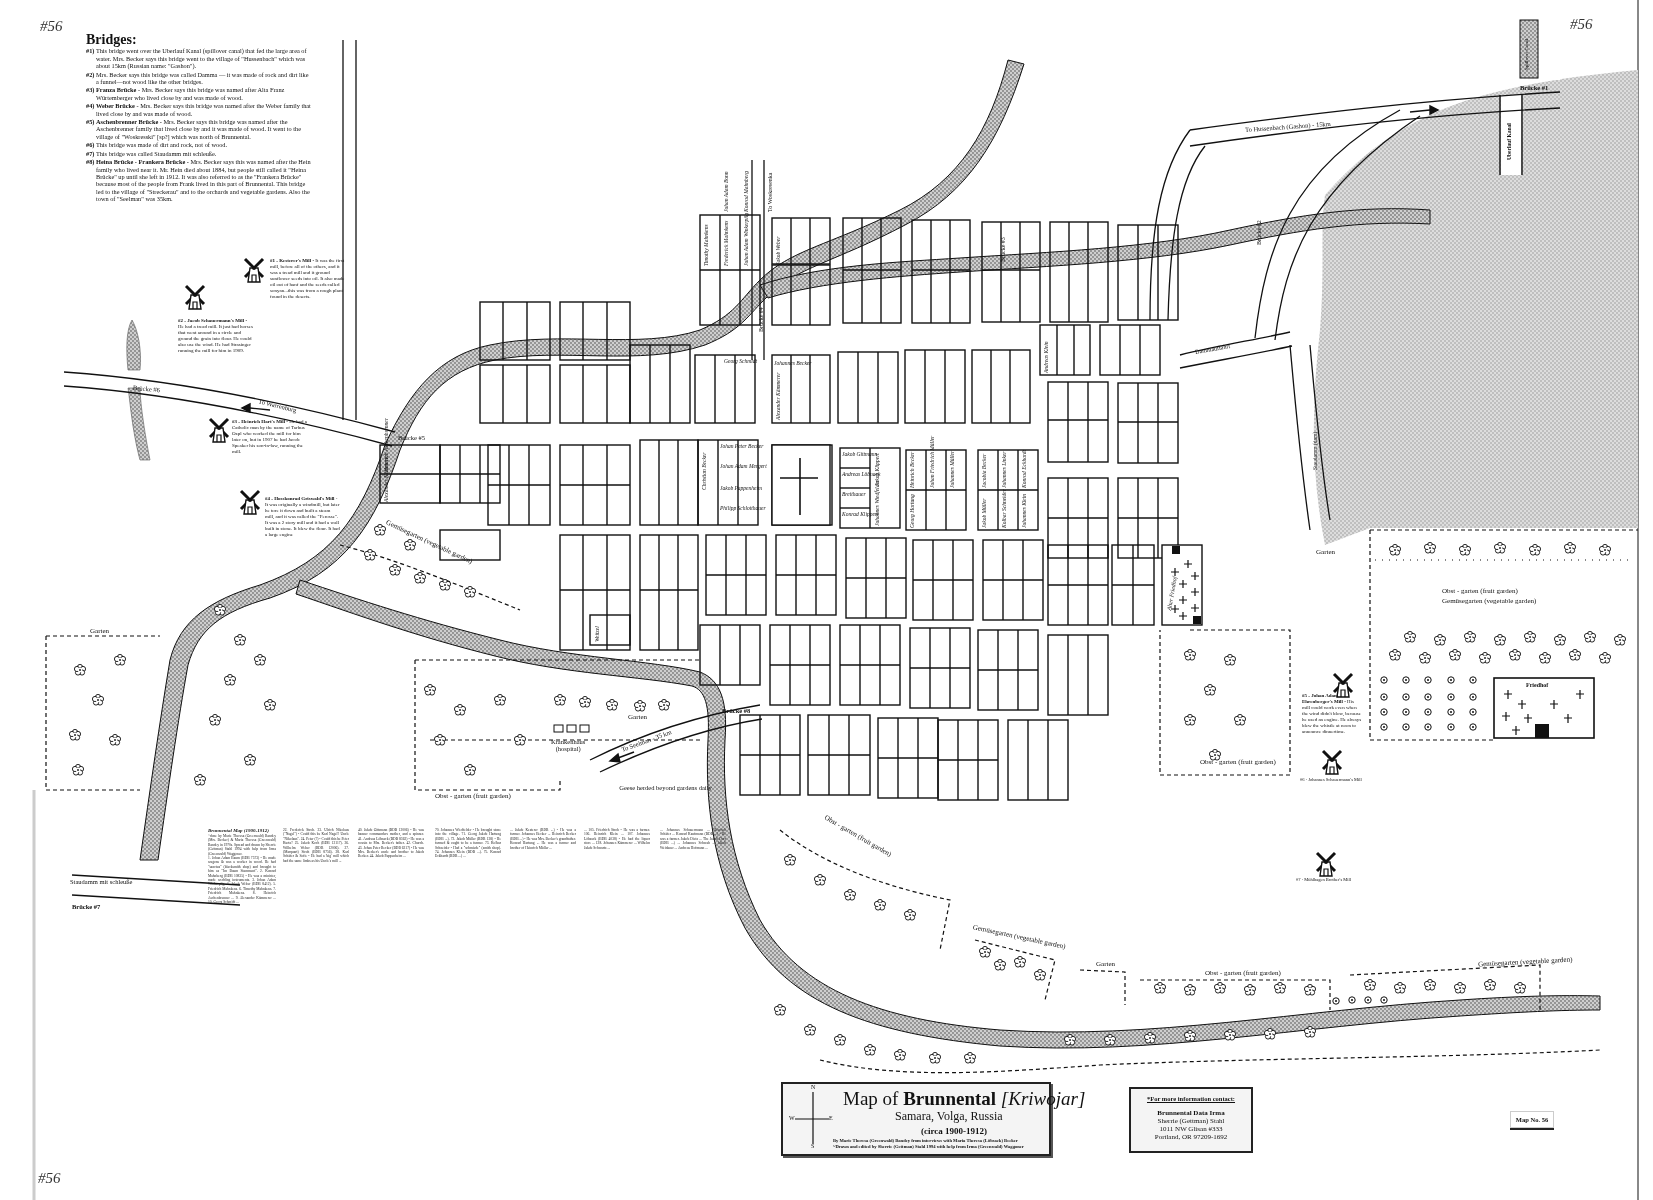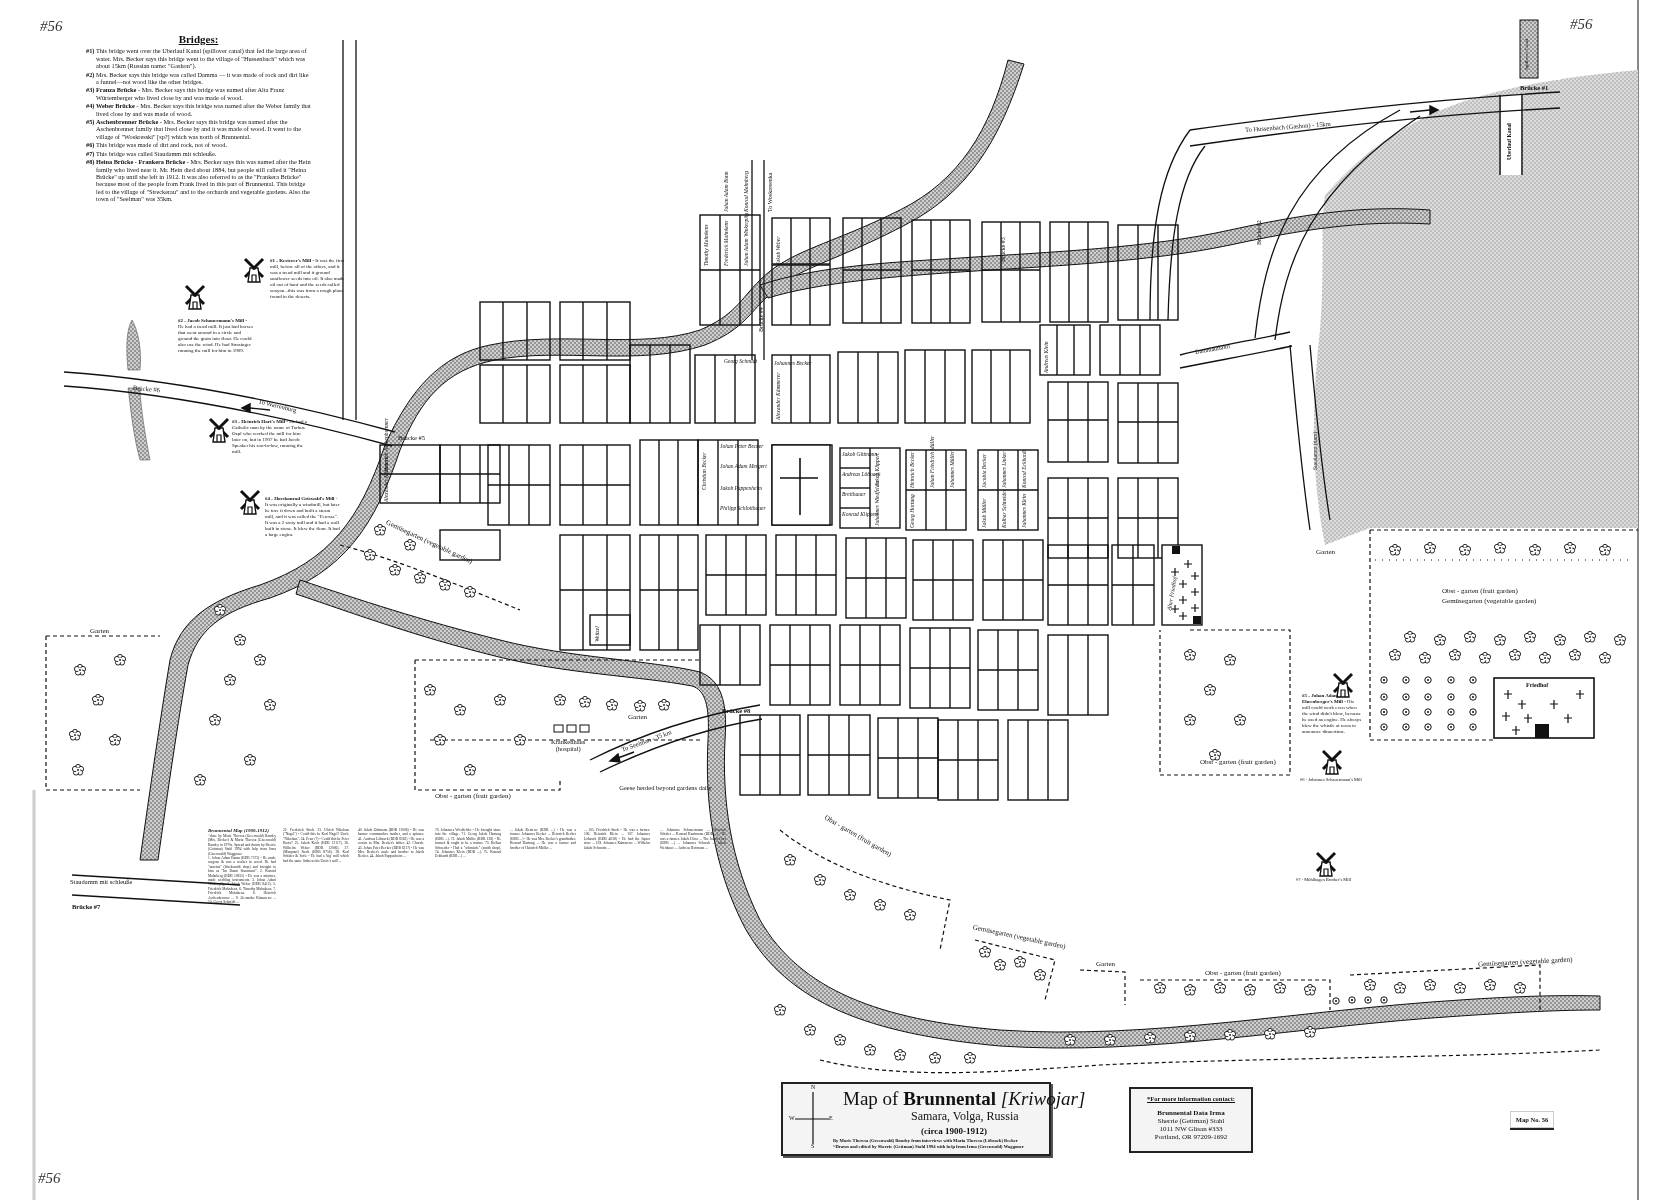--- a/index.html
+++ b/index.html
@@ -1,32 +1,32 @@
 <!DOCTYPE html>
 <html><head>
 <meta charset="utf-8">
 <style>
   html,body{margin:0;padding:0;background:#fff;}
   body{width:1653px;height:1200px;position:relative;overflow:hidden;font-family:"Liberation Serif","DejaVu Serif",serif;color:#111;}
   .abs{position:absolute;}
   .corner{font-family:"Liberation Serif",serif;font-style:italic;font-size:15px;color:#333;}
   .bridges{left:86px;top:36px;width:225px;font-size:6.3px;line-height:7.4px;}
-  .bridges h3{margin:0 0 4px 0;font-size:11px;text-decoration:underline;text-align:center;}
+  .bridges h3{margin:0 0 4px 0;font-size:14px;}
   .bridges p{margin:0 0 1px 0;text-indent:-10px;padding-left:10px;}
   .bridges b{font-weight:bold;}
   svg.map{position:absolute;left:0;top:0;}
   .lbl{position:absolute;font-size:7px;white-space:nowrap;}
   .mill-note{position:absolute;font-size:5px;line-height:6px;width:75px;}
   .mill-note b{font-weight:bold;}
   .lot-name{position:absolute;font-size:5.5px;font-style:italic;line-height:6px;white-space:nowrap;}
   .title-box{position:absolute;left:781px;top:1082px;width:266px;height:70px;border:2px solid #222;background:#f4f4f4;box-shadow:2px 2px 0 #555;}
   .title-box .t1{position:absolute;left:60px;top:4px;font-size:19px;white-space:nowrap;}
   .title-box .t1 b{font-weight:bold;}
   .title-box .t1 i{font-style:italic;}
-  .title-box .t2{position:absolute;left:112px;top:25px;font-size:12px;white-space:nowrap;margin-left:16px;}
+  .title-box .t2{position:absolute;left:112px;top:25px;font-size:12px;white-space:nowrap;}
   .title-box .t3{position:absolute;left:138px;top:42px;font-size:9px;font-weight:bold;white-space:nowrap;}
   .title-box .t4{position:absolute;left:50px;top:54px;font-size:4.6px;font-weight:bold;white-space:nowrap;line-height:5.5px;}
   .compass{position:absolute;left:6px;top:2px;width:44px;height:64px;font-size:6px;}
   .contact-box{position:absolute;left:1129px;top:1087px;width:120px;height:62px;border:2px solid #222;background:#f4f4f4;text-align:center;font-size:7px;line-height:8px;}
   .contact-box .h{font-weight:bold;text-decoration:underline;margin-top:6px;margin-bottom:6px;font-size:6.5px;}
   .contact-box .b{font-weight:bold;}
   .mapno{position:absolute;left:1510px;top:1111px;width:42px;height:15px;border:1px solid #ccc;box-shadow:0 2px 0 #222;font-size:6.5px;font-weight:bold;text-align:center;line-height:15px;}
   .legend-col{position:absolute;font-size:3.6px;line-height:4.4px;color:#222;text-align:justify;}
   .legend-col .lh{font-weight:bold;font-style:italic;font-size:5px;line-height:6px;}
   .rot{transform-origin:left top;}

